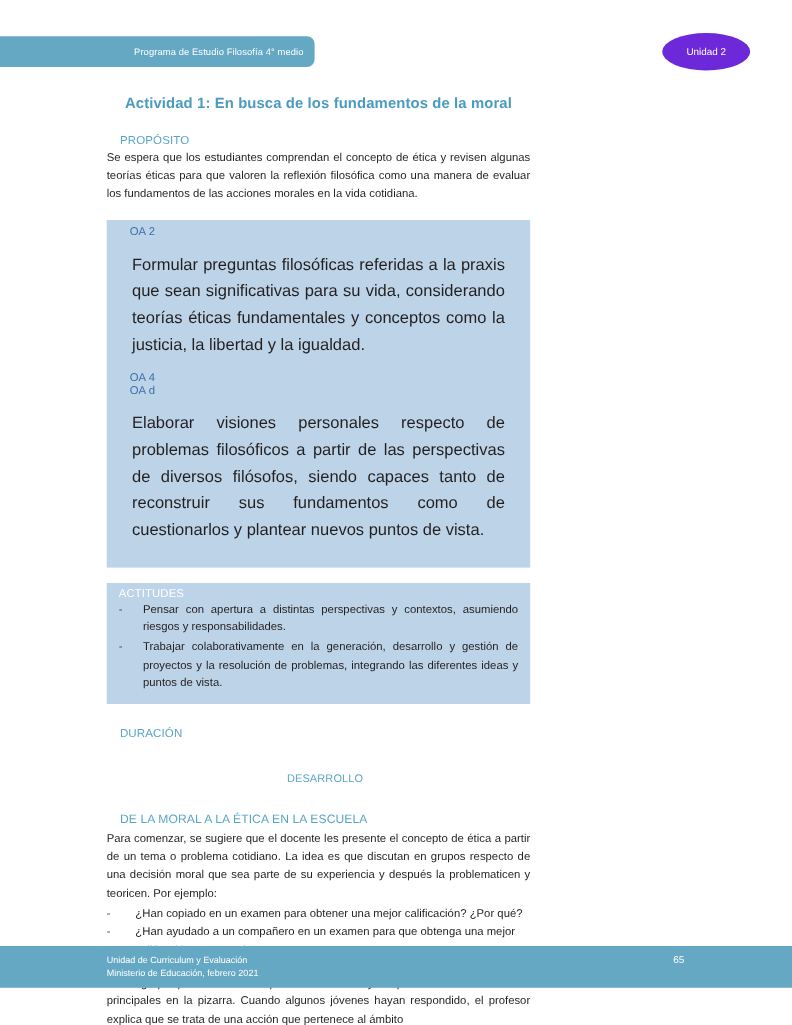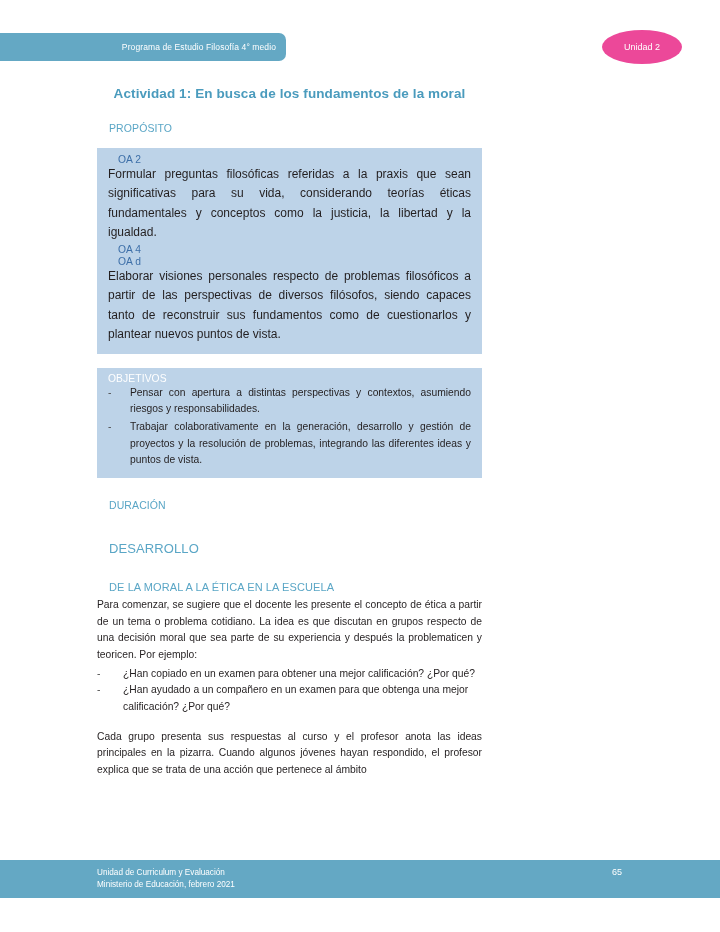--- a/index.html
+++ b/index.html
@@ -34,21 +34,21 @@
   .header-band-label {
     color: #ffffff;
     font-size: 8.5px;
     letter-spacing: 0.1px;
     white-space: nowrap;
   }
   .unit-badge {
     position: absolute;
     right: 38px; top: 30px;
     width: 80px; height: 34px;
-    background: #ec4899;
+    background: #6d28d9;
     border-radius: 50%;
     display: flex;
     align-items: center;
     justify-content: center;
   }
   .unit-badge-label {
     color: #ffffff;
     font-size: 9px;
     white-space: nowrap;
   }
@@ -73,22 +73,23 @@
   }
 
   .section-label {
     color: #5aa6c6;
     font-size: 10.5px;
     margin: 21px 0 2px 0;
     letter-spacing: 0.1px;
     padding-left: 12px;
   }
   .section-label.big {
-    font-size: 13px;
+    font-size: 10px;
     margin-top: 30px;
+    text-align: center;
   }
   .section-label.sub {
     font-size: 11px;
     margin-top: 25px;
     margin-bottom: 4px;
   }
 
   p.body {
     font-size: 10.3px;
     line-height: 1.62;
@@ -110,25 +111,25 @@
     letter-spacing: 0.1px;
     margin-bottom: 1px;
   }
   .oa-tag {
     color: #3d6fa8;
     font-size: 10.3px;
     margin-top: 1px;
     margin-left: 10px;
   }
   .oa-text {
-    font-size: 12px;
+    font-size: 15px;
     line-height: 1.62;
     text-align: justify;
     color: #231f20;
-    margin: 0;
+    margin: 12px;
   }
 
   .att-list { margin: 0; padding: 0; list-style: none; }
   .att-item {
     display: flex;
     font-size: 10.3px;
     line-height: 1.62;
     color: #231f20;
     margin-top: 1px;
   }
@@ -191,34 +192,35 @@
     <span class="unit-badge-label">Unidad 2</span>
   </div>
 </div>
 
 <div class="page">
   <div class="content">
 
     <h1 class="activity-title">Actividad 1: En busca de los fundamentos de la moral</h1>
 
     <div class="section-label">PROPÓSITO</div>
+    <p class="body">Se espera que los estudiantes comprendan el concepto de ética y revisen algunas teorías éticas para que valoren la reflexión filosófica como una manera de evaluar los fundamentos de las acciones morales en la vida cotidiana.</p>
 
     <div class="blue-box">
 
       <div class="oa-tag">OA 2</div>
       <p class="oa-text">Formular preguntas filosóficas referidas a la praxis que sean significativas para su vida, considerando teorías éticas fundamentales y conceptos como la justicia, la libertad y la igualdad.</p>
 
       <div class="oa-tag">OA 4</div>
 
       <div class="oa-tag">OA d</div>
       <p class="oa-text">Elaborar visiones personales respecto de problemas filosóficos a partir de las perspectivas de diversos filósofos, siendo capaces tanto de reconstruir sus fundamentos como de cuestionarlos y plantear nuevos puntos de vista.</p>
     </div>
 
     <div class="blue-box">
-      <div class="box-header">OBJETIVOS</div>
+      <div class="box-header">ACTITUDES</div>
       <ul class="att-list">
         <li class="att-item">
           <span class="att-dash">-</span>
           <span class="att-body">Pensar con apertura a distintas perspectivas y contextos, asumiendo riesgos y responsabilidades.</span>
         </li>
         <li class="att-item">
           <span class="att-dash">-</span>
           <span class="att-body">Trabajar colaborativamente en la generación, desarrollo y gestión de proyectos y la resolución de problemas, integrando las diferentes ideas y puntos de vista.</span>
         </li>
       </ul>

